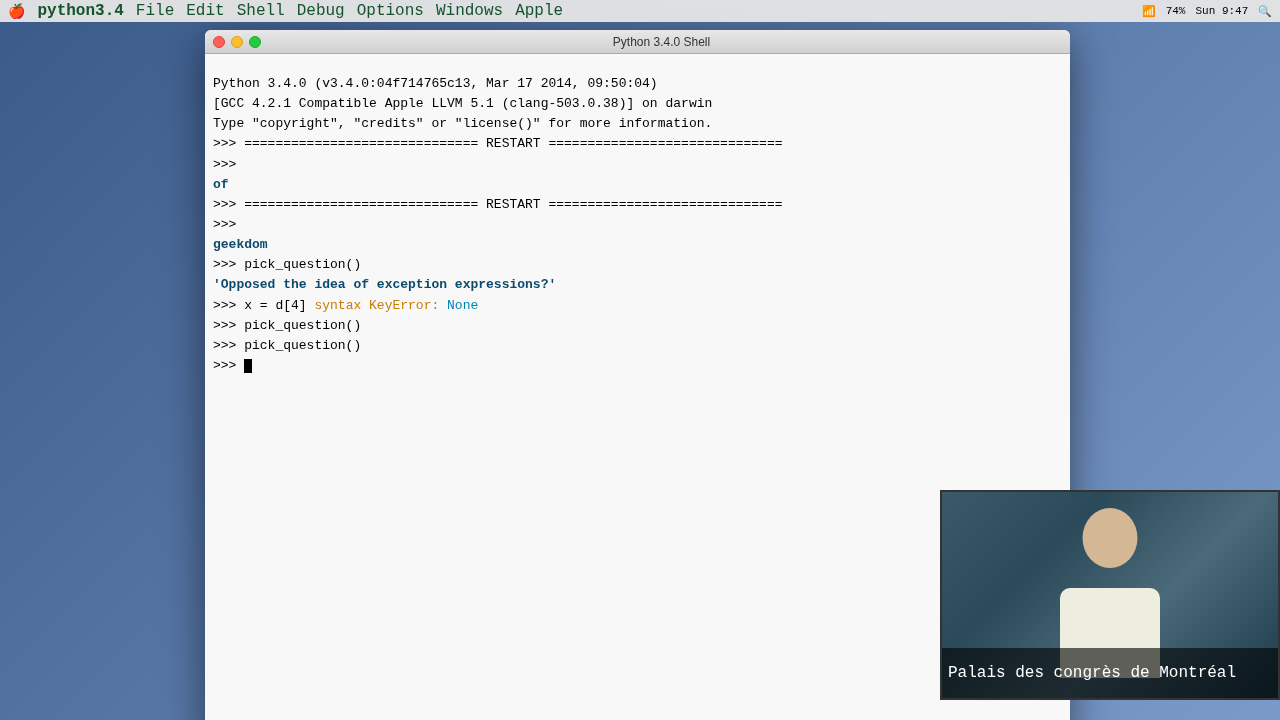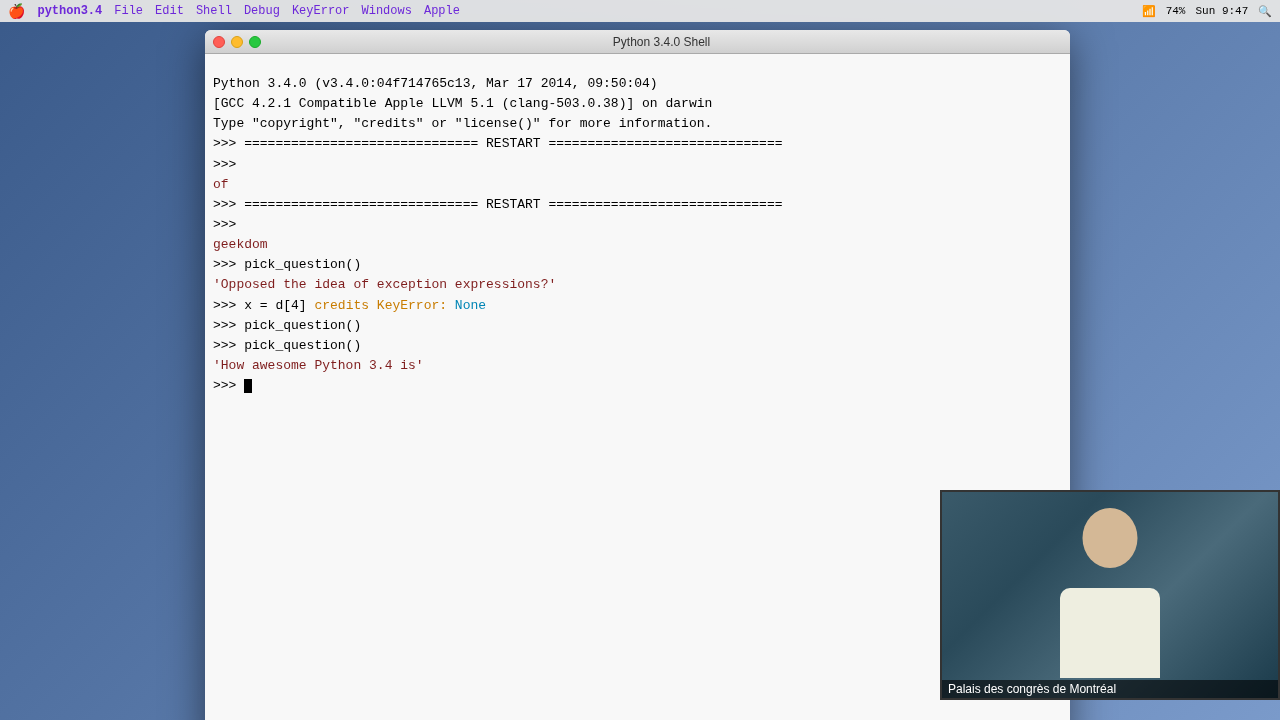--- a/index.html
+++ b/index.html
@@ -33,22 +33,22 @@
       left: 0;
       z-index: 100;
       font-size: 12px;
       color: #000;
     }
     .menubar-apple {
       font-size: 14px;
       color: #333;
     }
     .menubar-item {
-      font-size: 12px;
-      color: #6d28d9;
+      font-size: 16px;
+      color: #14532d;
       cursor: pointer;
     }
     .menubar-item.bold {
       font-weight: 700;
     }
     .menubar-right {
       margin-left: auto;
       display: flex;
       align-items: center;
       gap: 10px;
@@ -111,21 +111,21 @@
       padding: 20px 8px;
       overflow-y: auto;
       font-family: 'Courier New', Courier, monospace;
       font-size: 13px;
       line-height: 1.55;
       color: #000;
     }
 
     .line { display: block; white-space: pre; }
     .line-black { color: #000; }
-    .line-blue { color: #7f1d1d; }
+    .line-blue { color: #0c4a6e; font-weight: bold; }
     .line-orange { color: #c87c00; }
     .line-red { color: #cc0000; }
     .line-teal { color: #0085b5; text-align: right; }
     .cursor {
       display: inline-block;
       width: 8px;
       height: 14px;
       background: #000;
       vertical-align: text-bottom;
       animation: blink 1s step-end infinite;
@@ -175,23 +175,23 @@
       background: #eeeee0;
       border-radius: 10px 10px 0 0;
     }
     .video-caption {
       position: absolute;
       bottom: 0;
       left: 0;
       right: 0;
       background: rgba(0,0,0,0.6);
       color: #fff;
-      font-size: 12px;
-      font-family: Liberation Sans, sans-serif;
-      padding: 2px 6px;
+      font-size: 16px;
+      font-family: Liberation Mono, monospace;
+      padding: 16px 6px;
     }
 
     
     .shell-bottom-bar {
       height: 14px;
       background: #d0d0d0;
       border-top: 1px solid #bbb;
       flex-shrink: 0;
     }
   </style>
@@ -200,21 +200,21 @@
 
 <div class="desktop">
 
   <div class="menubar">
     <span class="menubar-apple">🍎</span>
     <span class="menubar-item bold">python3.4</span>
     <span class="menubar-item">File</span>
     <span class="menubar-item">Edit</span>
     <span class="menubar-item">Shell</span>
     <span class="menubar-item">Debug</span>
-    <span class="menubar-item">KeyError</span>
+    <span class="menubar-item">Options</span>
     <span class="menubar-item">Windows</span>
     <span class="menubar-item">Apple</span>
     <div class="menubar-right">
       <span>📶</span>
       <span>74%</span>
       <span>Sun 9:47</span>
       <span>🔍</span>
     </div>
   </div>
 
@@ -234,24 +234,23 @@
       <span class="line line-black">[GCC 4.2.1 Compatible Apple LLVM 5.1 (clang-503.0.38)] on darwin</span>
       <span class="line line-black">Type "copyright", "credits" or "license()" for more information.</span>
       <span class="line line-black">&gt;&gt;&gt; ============================== RESTART ==============================</span>
       <span class="line line-black">&gt;&gt;&gt; </span>
       <span class="line line-blue">of</span>
       <span class="line line-black">&gt;&gt;&gt; ============================== RESTART ==============================</span>
       <span class="line line-black">&gt;&gt;&gt; </span>
       <span class="line line-blue">geekdom</span>
       <span class="line line-black">&gt;&gt;&gt; pick_question()</span>
       <span class="line line-blue">'Opposed the idea of exception expressions?'</span>
-      <span class="line"><span class="line-black">&gt;&gt;&gt; x = d[4]</span><span class="line-orange"> credits KeyError: </span><span class="line-teal">None</span></span>
+      <span class="line"><span class="line-black">&gt;&gt;&gt; x = d[4]</span><span class="line-orange"> syntax KeyError: </span><span class="line-teal">None</span></span>
       <span class="line line-black">&gt;&gt;&gt; pick_question()</span>
       <span class="line line-black">&gt;&gt;&gt; pick_question()</span>
-      <span class="line line-blue">'How awesome Python 3.4 is'</span>
       <span class="line line-black">&gt;&gt;&gt; <span class="cursor"></span></span>
     </div>
 
     <div class="shell-bottom-bar"></div>
   </div>
 
   <div class="video-overlay">
     <div class="video-person">
       <div class="video-bg"></div>
       <div class="video-shirt"></div>

